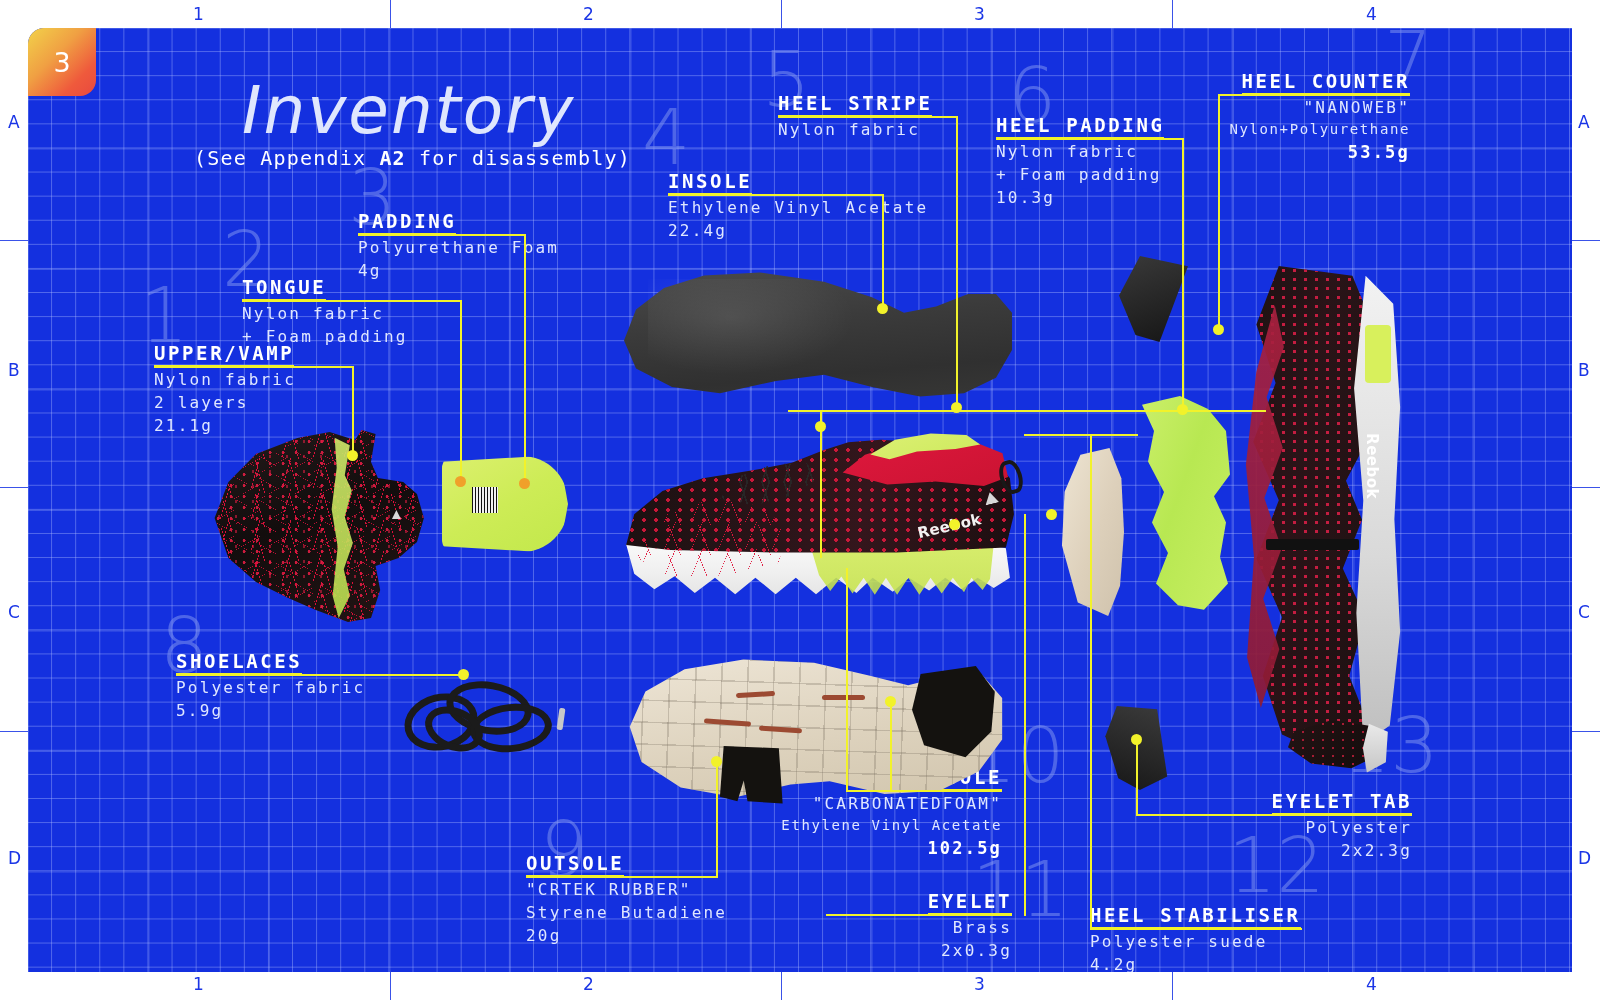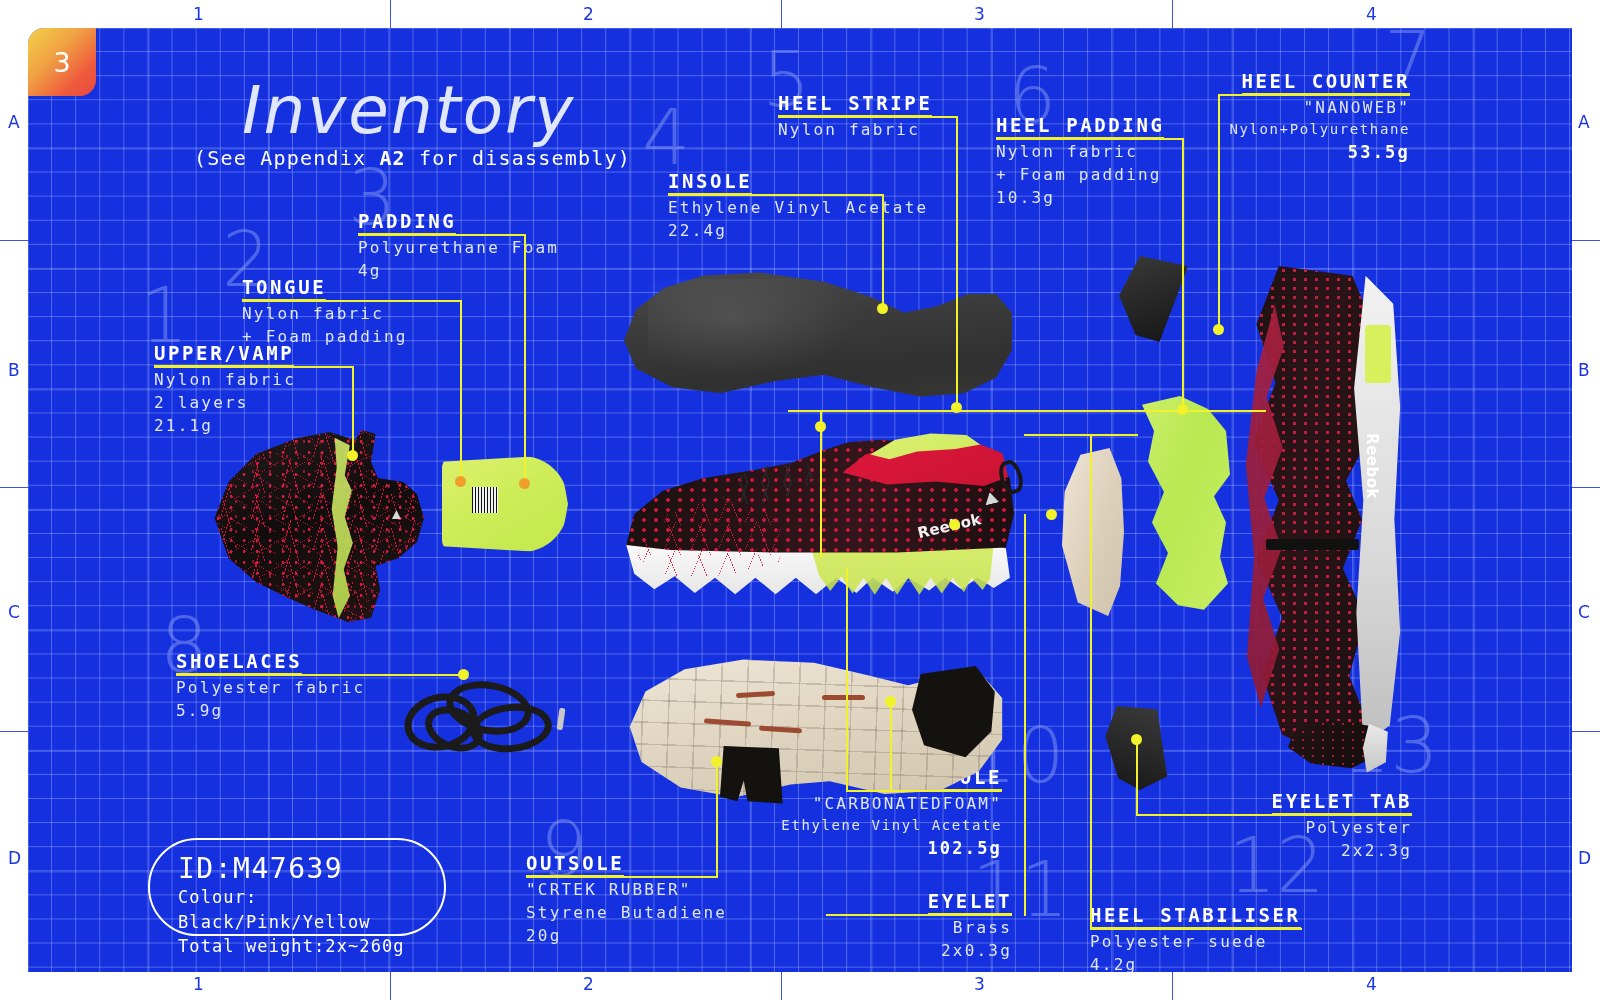--- a/index.html
+++ b/index.html
@@ -652,20 +652,15 @@
       <div class="line">Polyester suede</div>
       <div class="line">4.2g</div>
     </div>
 
     <div class="callout right" style="left:1120px;top:762px;width:264px">
       <div class="head">EYELET TAB</div>
       <div class="line">Polyester</div>
       <div class="line">2x2.3g</div>
     </div>
 
-    <div id="idbox">
-      <div class="idl">ID:M47639</div>
-      <div class="idr">Colour: Black/Pink/Yellow</div>
-      <div class="idr">Total weight:2x~260g</div>
-    </div>
 
   </div>
 </div>
 
 </body></html>

